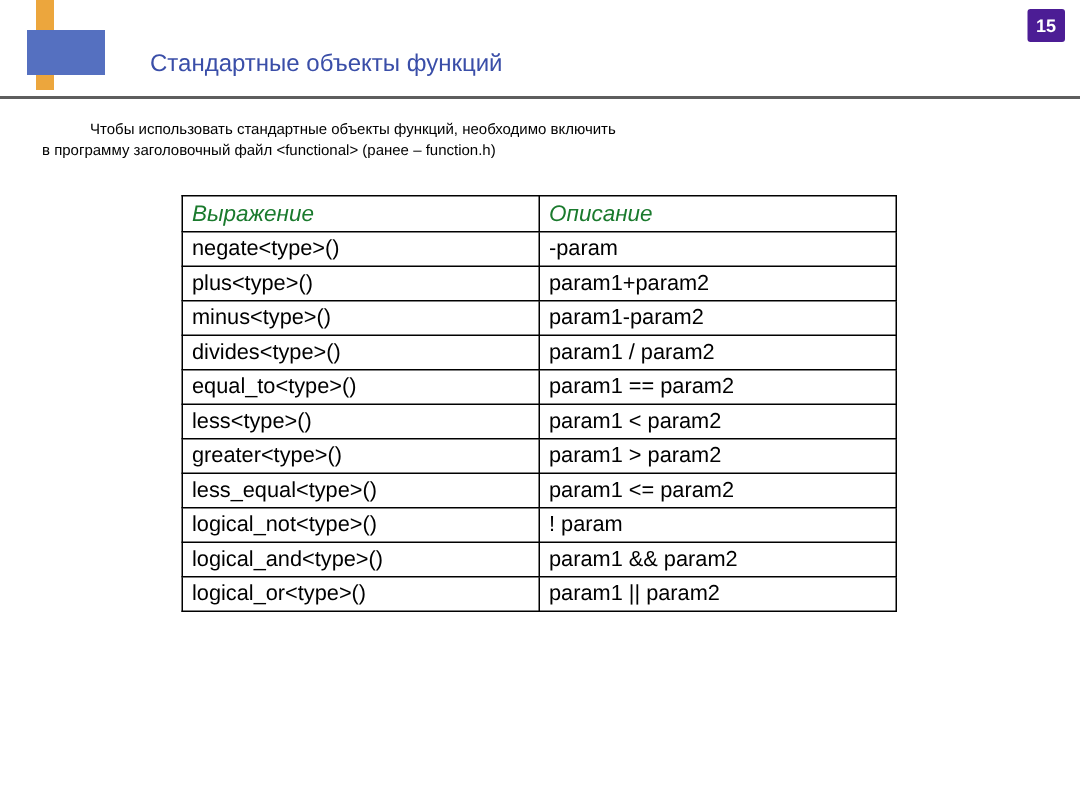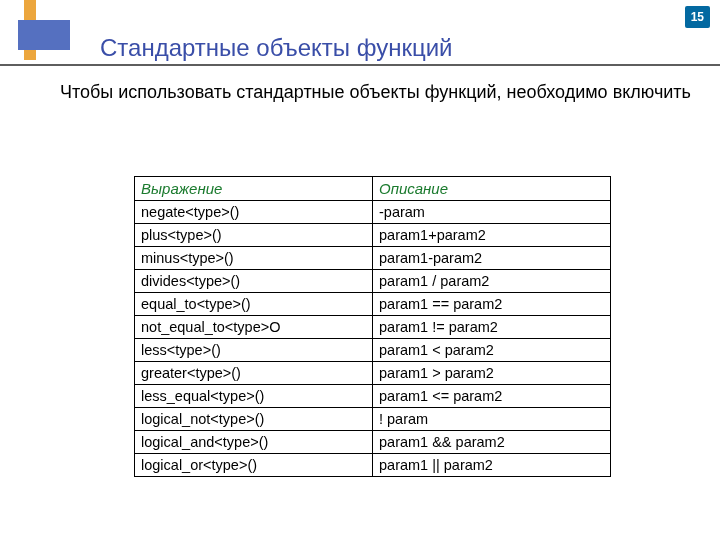--- a/index.html
+++ b/index.html
@@ -9,21 +9,21 @@
     height: 540px;
     background: #fff;
     font-family: Arial, Helvetica, sans-serif;
     position: relative;
     overflow: hidden;
   }
   .page-badge {
     position: absolute;
     top: 6px;
     right: 10px;
-    background: #0369a1;
+    background: #4c1d95;
     color: #fff;
     font-size: 12px;
     font-weight: bold;
     padding: 4px 6px;
     border-radius: 2px;
   }
   .logo-block {
     position: absolute;
     top: 0;
     left: 18px;
@@ -44,47 +44,46 @@
     left: 0;
     width: 52px;
     height: 30px;
     background: #5570c0;
   }
   .title {
     position: absolute;
     top: 34px;
     left: 100px;
     color: #3a4ea8;
-    font-size: 24px;
+    font-size: 16px;
   }
   .rule {
     position: absolute;
     top: 64px;
     left: 0;
     right: 0;
     height: 2px;
     background: #5e5e5e;
   }
   .intro {
     position: absolute;
     top: 80px;
     left: 28px;
     right: 28px;
     color: #000;
-    font-size: 18px;
+    font-size: 10px;
     line-height: 1.35;
   }
   .intro .indent { display: inline-block; width: 32px; }
   table.func {
     position: absolute;
     top: 130px;
-    left: 134px;
+    left: 121px;
     border-collapse: collapse;
     font-size: 14.5px;
-    margin-top: 46px;
   }
   table.func td, table.func th {
     border: 1px solid #000;
     padding: 3px 6px 3px 6px;
     text-align: left;
     font-weight: normal;
   }
   table.func th {
     color: #1a7a2d;
     font-style: italic;
@@ -102,20 +101,21 @@
   <div class="logo-orange"></div>
   <div class="logo-blue"></div>
 </div>
 
 <div class="title">Стандартные объекты функций</div>
 
 <div class="rule"></div>
 
 <div class="intro">
   <span class="indent"></span><span>Чтобы использовать стандартные объекты функций, необходимо включить</span><br>
+  <span>в программу заголовочный файл &lt;functional&gt; (ранее – function.h)</span>
 </div>
 
 <table class="func">
   <tbody>
       <tr>
     <th class="col1">Выражение</th>
     <th class="col2">Описание</th>
   </tr>
   <tr>
         <td class="col1">negate&lt;type&gt;()</td>
@@ -131,24 +131,20 @@
       </tr>
   <tr>
         <td class="col1">divides&lt;type&gt;()</td>
         <td class="col2">param1 / param2</td>
       </tr>
   <tr>
         <td class="col1">equal_to&lt;type&gt;()</td>
         <td class="col2">param1 == param2</td>
       </tr>
   <tr>
-        <td class="col1">not_equal_to&lt;type&gt;O</td>
-        <td class="col2">param1 != param2</td>
-      </tr>
-  <tr>
         <td class="col1">less&lt;type&gt;()</td>
         <td class="col2">param1 &lt; param2</td>
       </tr>
   <tr>
         <td class="col1">greater&lt;type&gt;()</td>
         <td class="col2">param1 &gt; param2</td>
       </tr>
   <tr>
         <td class="col1">less_equal&lt;type&gt;()</td>
         <td class="col2">param1 &lt;= param2</td>

